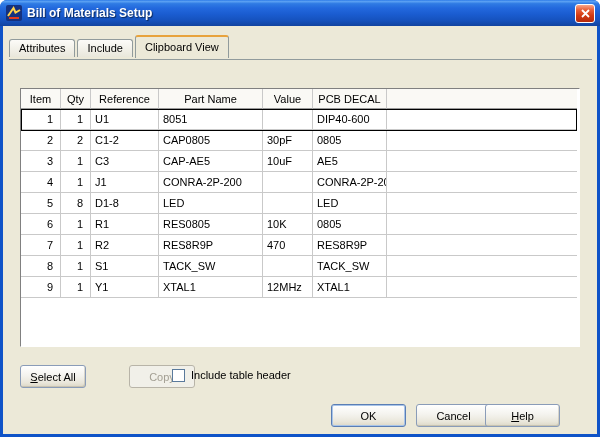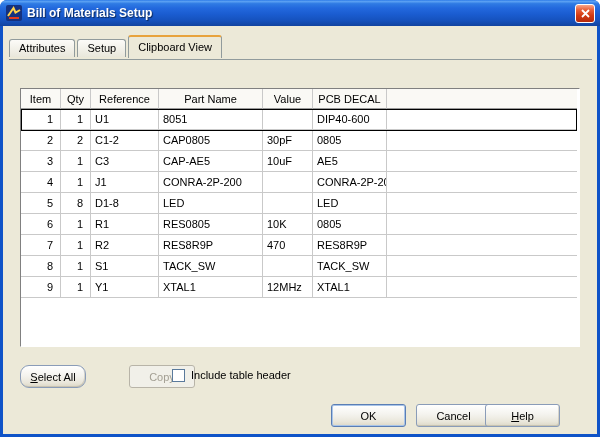--- a/index.html
+++ b/index.html
@@ -99,21 +99,21 @@
     font-family:"Liberation Sans", sans-serif; font-size:11px; color:#000;
     background:linear-gradient(180deg,#FFFFFF 0%,#F4F3EE 45%,#E9E6DA 80%,#DCD7C6 100%);
     border:1px solid #8A9CB8; border-radius:3px;
     box-shadow:inset -1px -1px 0 rgba(160,155,135,.35);
   }
   .btn:disabled {
     color:#A39F93;
     background:#F1F0E9;
     border-color:#B8B4A8; box-shadow:none;
   }
-  .btn-select-all { left:17px;  top:339px; width:66px;border-radius:9px; }
+  .btn-select-all { left:17px;  top:339px; width:66px; }
   .btn-copy       { left:92px;  top:339px; width:66px;margin-left:34px; }
   .btn-ok         { left:328px; top:378px; width:75px;
                     border-color:#5A7EB5; box-shadow:inset 0 0 0 1px #A8C4E8; }
   .btn-cancel     { left:413px; top:378px; width:75px; }
   .btn-help       { left:482px; top:378px; width:75px; }
 
   
   .checkbox {
     position:absolute; left:169px; top:343px; width:13px; height:13px;
     background:#FFFFFF; border:1px solid #5A7A9C; box-sizing:border-box;
@@ -141,21 +141,21 @@
       <svg width="9" height="9" viewBox="0 0 9 9">
         <path d="M1 1 L8 8 M8 1 L1 8" stroke="#FFFFFF" stroke-width="1.8"></path>
       </svg>
     </button>
   </div>
 
   <div class="dlg-body">
 
     <div class="tabstrip">
       <div class="tab">Attributes</div>
-      <div class="tab">Setup</div>
+      <div class="tab">Include</div>
       <div class="tab active">Clipboard View</div>
       <div class="tab-baseline"></div>
     </div>
 
     <div class="grid">
       <div class="grid-inner">
         <table class="bom">
           <thead>
             <tr>
                 <th class="c0">Item</th>

